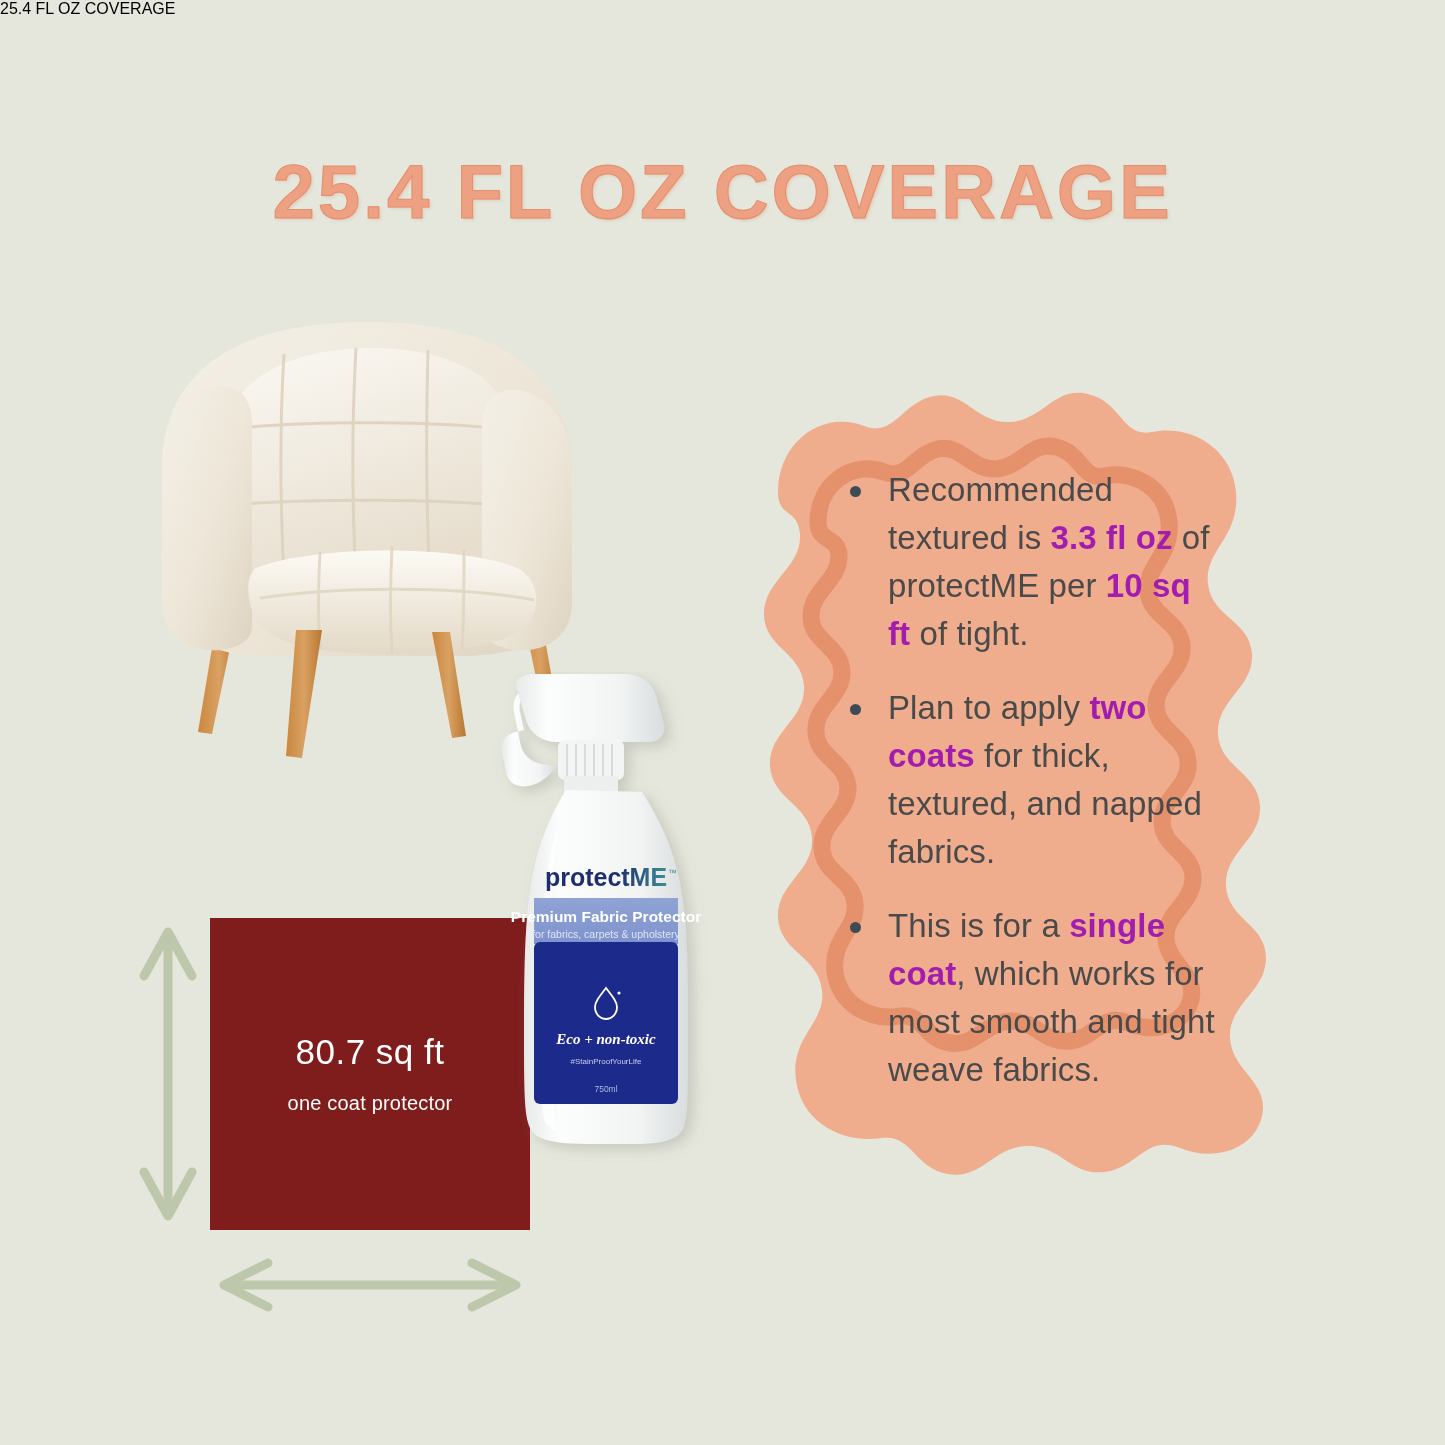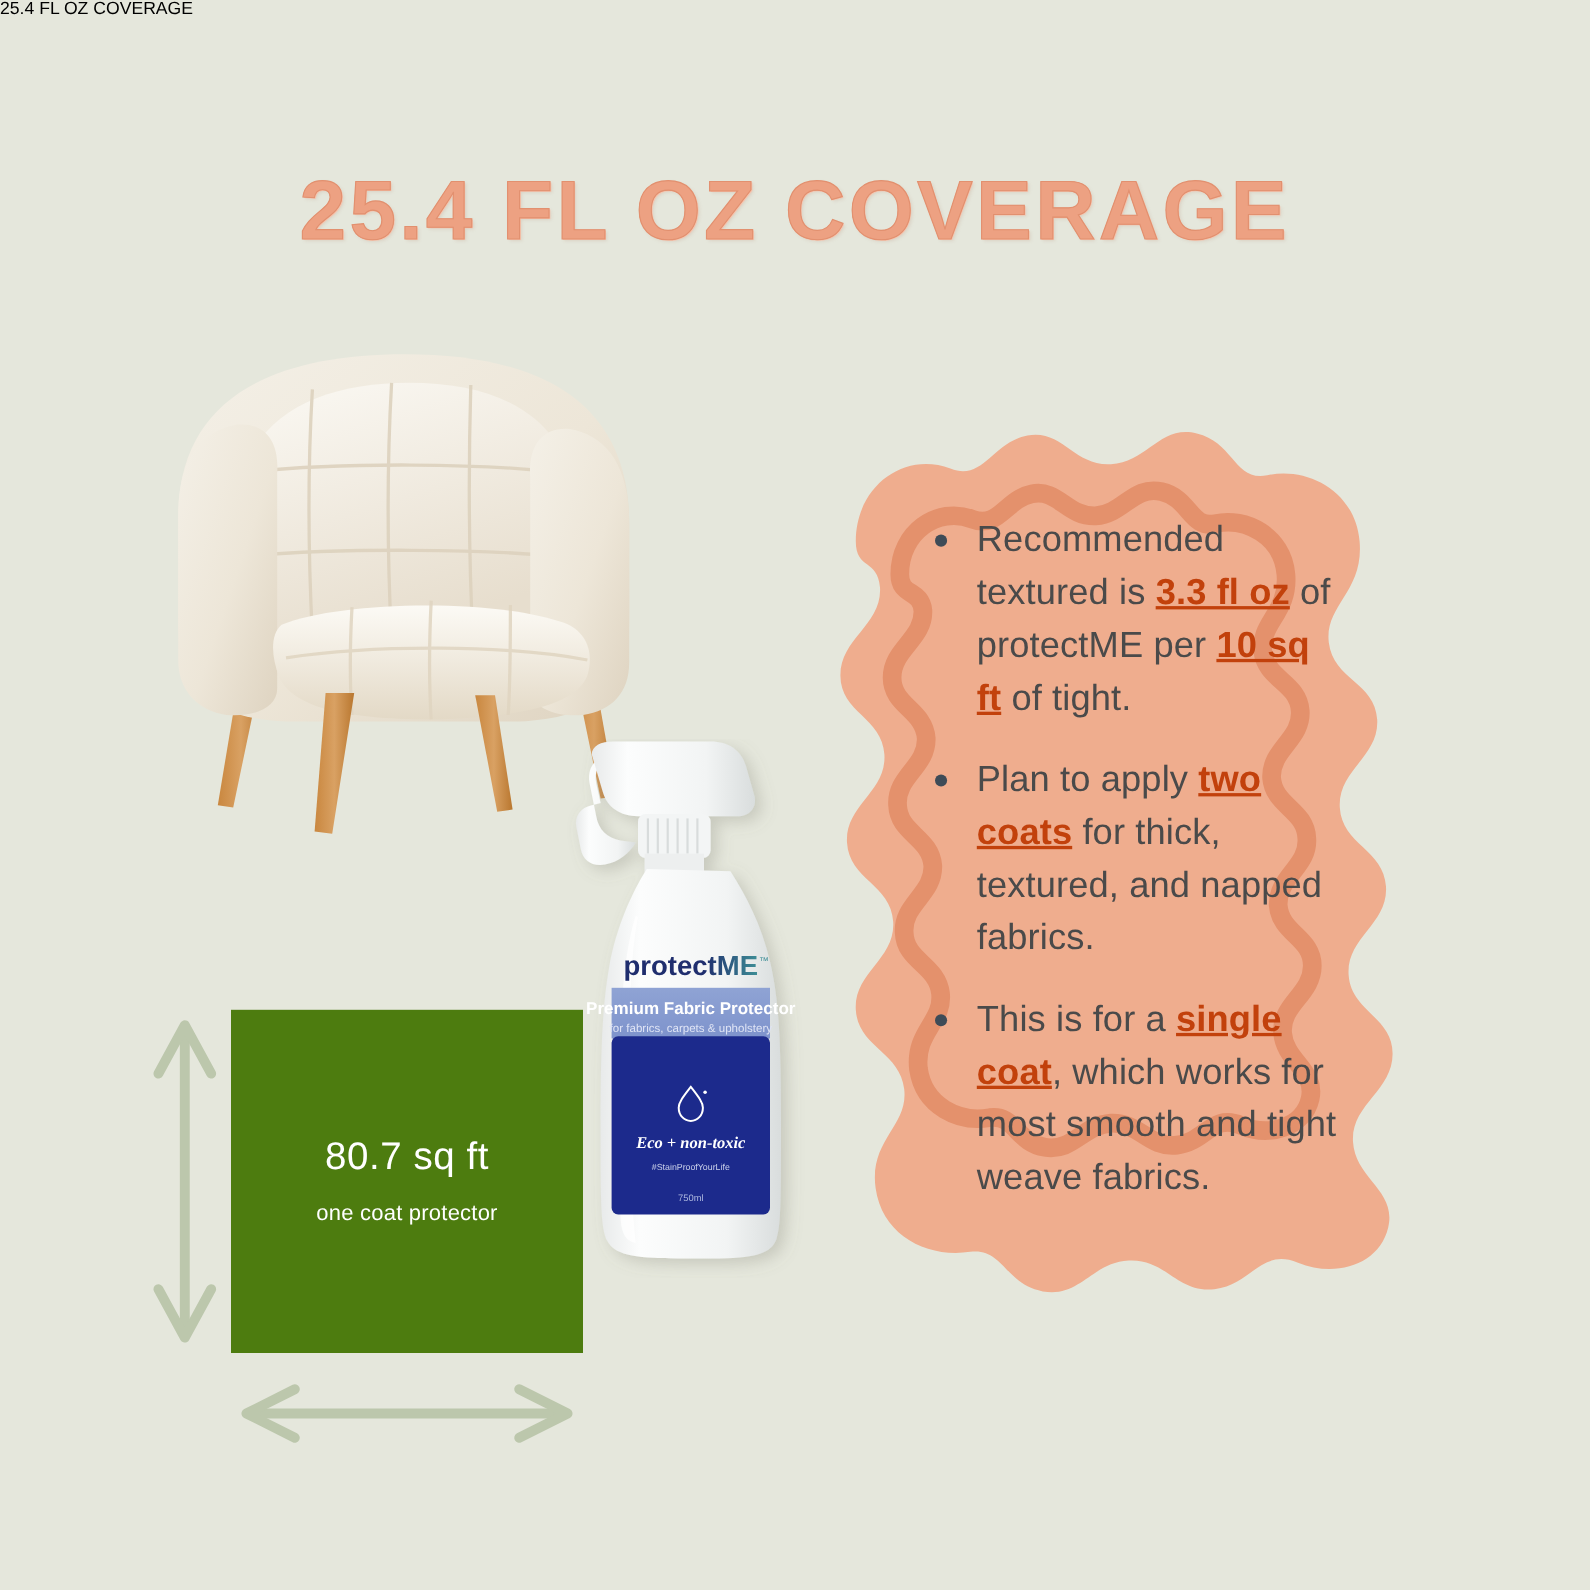--- a/index.html
+++ b/index.html
@@ -39,21 +39,21 @@
     left: 120px; top: 300px;
     width: 500px; height: 460px;
   }
   #chair-wrap svg { width: 100%; height: 100%; display:block; }
 
   
   #coverage-square {
     position: absolute;
     left: 210px; top: 918px;
     width: 320px; height: 312px;
-    background: #4d7c0f;
+    background: #7f1d1d;
     display: flex;
     flex-direction: column;
     align-items: center;
     justify-content: center;
     color: #FFFFFF;
     gap: 12px;
   }
   #coverage-square .sq-value {
     font-size: 35px;
     font-weight: 400;
@@ -68,21 +68,21 @@
   }
 
   
   .arrow-svg { position: absolute; }
   #arrow-vertical { left: 128px; top: 918px; width: 80px; height: 312px; }
   #arrow-horizontal { left: 210px; top: 1250px; width: 320px; height: 70px; }
 
   
   #bottle-wrap {
     position: absolute;
-    left: 494px; top: 672px;
+    left: 472px; top: 672px;
     width: 250px; height: 490px;
   }
   #bottle-wrap svg { width:100%; height:100%; display:block; }
 
   
   #blob-wrap {
     position: absolute;
     left: 718px; top: 362px;
     width: 610px; height: 830px;
   }
@@ -105,21 +105,21 @@
     letter-spacing: 0.1px;
   }
   #bullets li:last-child { margin-bottom: 0; }
   #bullets li .dot {
     position: absolute;
     left: 12px; top: 20px;
     width: 11px; height: 11px;
     border-radius: 50%;
     background: #3E4B57;
   }
-  #bullets li b { font-weight: 700; color: #c2410c; text-decoration: underline; }
+  #bullets li b { font-weight: 700; color: #a21caf; }
 </style>
 </head>
 <body>
 
 <div id="canvas">
 
   <div id="title">25.4 FL OZ COVERAGE</div>
   <div class="inner-line" aria-hidden="true">25.4 FL OZ COVERAGE</div>
 
   <div id="chair-wrap">

